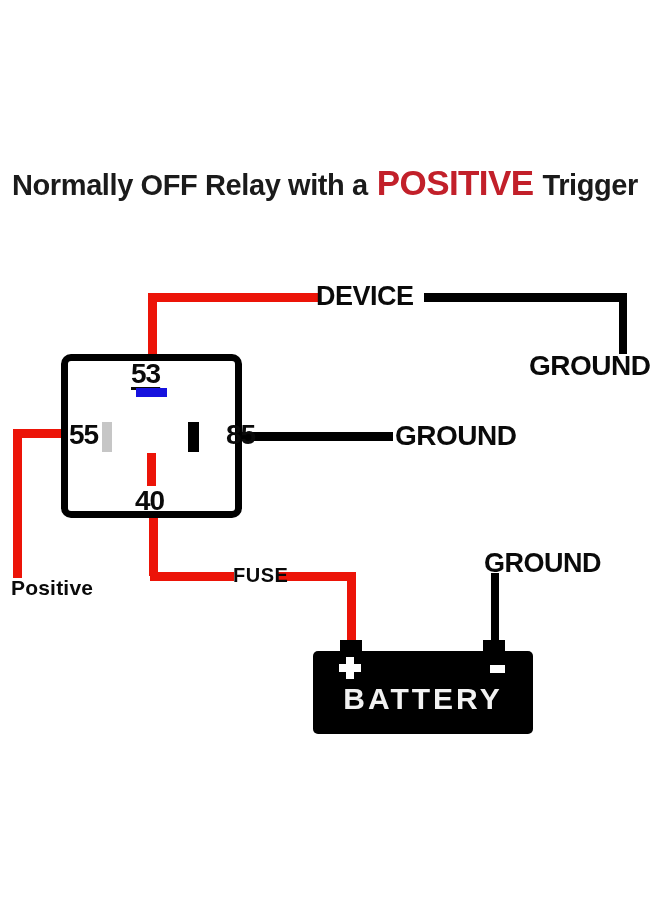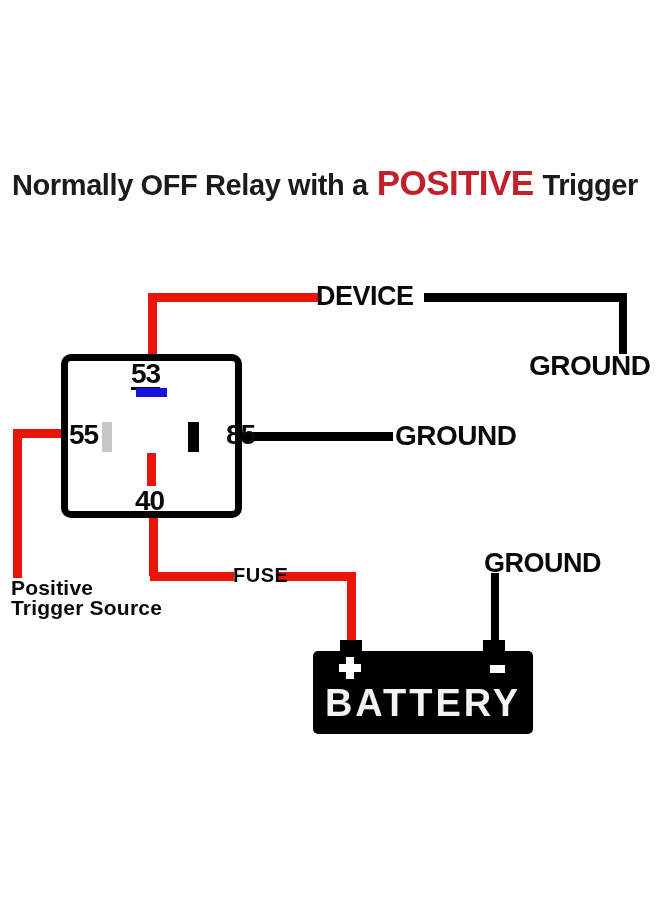--- a/index.html
+++ b/index.html
@@ -58,21 +58,21 @@
   .lbl.trigger{font-size:21px;line-height:20px;letter-spacing:0.2px;}
 
   
   .battery-body{
     position:absolute;left:313px;top:651px;width:220px;height:83px;
     background:#000;border-radius:5px;
   }
   .battery-nub{position:absolute;top:640px;width:22px;height:14px;background:#000;}
   .battery-label{
     position:absolute;left:313px;top:684px;width:220px;text-align:center;
-    color:#f2f2f2;font-weight:bold;font-size:38px;letter-spacing:3px;line-height:1.0;
+    color:#f2f2f2;font-weight:bold;font-size:30px;letter-spacing:3px;line-height:1.0;
   }
   .term-bar{position:absolute;background:#fff;}
 </style>
 </head>
 <body>
 
 <div class="canvas">
 
   <div class="title">
     <span class="t-black">Normally OFF Relay with a</span>
@@ -108,21 +108,20 @@
   <span class="pin-label" style="left:135px;top:487px;">40</span>
 
   <span class="lbl big" style="left:316px;top:283px;font-size:27px;">DEVICE</span>
   <span class="lbl big" style="left:529px;top:352px;">GROUND</span>
   <span class="lbl big" style="left:395px;top:422px;">GROUND</span>
   <span class="lbl big" style="left:484px;top:550px;font-size:27px;">GROUND</span>
   <span class="lbl fuse" style="left:233px;top:565px;">FUSE</span>
 
   <div class="lbl trigger" style="left:11px;top:578px;">
     <div>Positive</div>
-    <div>Trigger Source</div>
   </div>
 
   <div class="battery-nub" style="left:340px;"></div>
   <div class="battery-nub" style="left:483px;"></div>
   <div class="battery-body"></div>
 
   <div class="term-bar" style="left:339px;top:664px;width:22px;height:8px;"></div>
   <div class="term-bar" style="left:346px;top:657px;width:8px;height:22px;"></div>
 
   <div class="term-bar" style="left:490px;top:665px;width:15px;height:8px;"></div>

